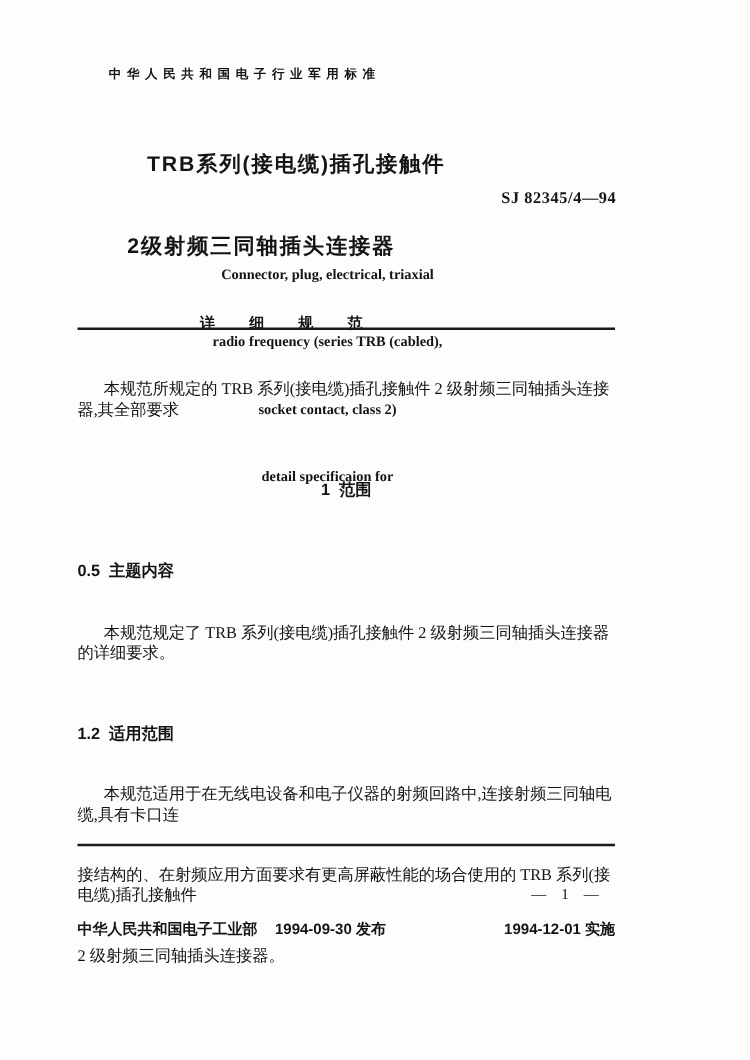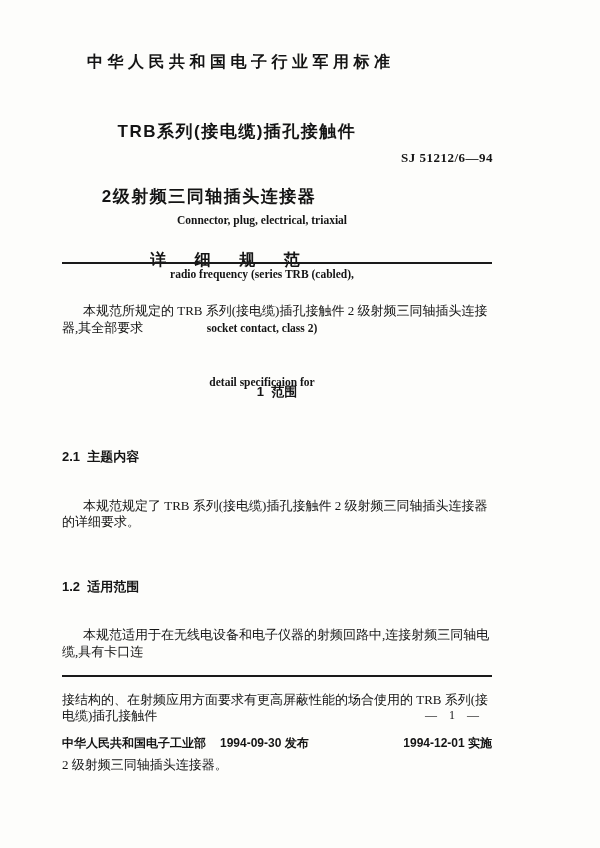--- a/index.html
+++ b/index.html
@@ -9,34 +9,34 @@
     margin:0 auto;
     background:#fdfdfb;
     color:#141414;
     font-family:"Liberation Serif", serif;
     overflow:hidden;
   }
   
   .std-header {
     position:absolute; top:52px; left:87px;
     font-family:"Liberation Sans", sans-serif;
-    font-weight:bold; font-size:16px; letter-spacing:4.5px;
+    font-weight:bold; font-size:10px; letter-spacing:4.5px;
     white-space:pre;
   }
   
   .title-block {
     position:absolute; top:84px; left:62px; width:350px;
     text-align:center;
     font-family:"Liberation Sans", sans-serif;
     font-weight:bold;
     white-space:pre;
   }
   .title-zh-1 { font-size:17px; letter-spacing:1.5px; }
   .title-zh-2 { font-size:17px; letter-spacing:1.5px; margin-top:6px; transform:translateX(-28px); }
-  .title-zh-3 { font-size:16px; letter-spacing:12px; margin-top:6px; transform:translateX(-6px); }
+  .title-zh-3 { font-size:12px; letter-spacing:12px; margin-top:6px; transform:translateX(-6px); }
   .doc-num {
     position:absolute; top:150px; left:401px;
     font-weight:bold; font-size:13px; letter-spacing:0.5px;
     white-space:pre;
   }
   
   .en-block {
     position:absolute; top:175px; left:62px; width:400px;
     text-align:center; font-weight:bold;
     font-size:11.5px; line-height:18px;
@@ -80,37 +80,37 @@
 <div class="page">
 
   <div class="std-header">中华人民共和国电子行业军用标准</div>
 
   <div class="title-block">
     <div class="title-zh-1">TRB系列(接电缆)插孔接触件</div>
     <div class="title-zh-2">2级射频三同轴插头连接器</div>
     <div class="title-zh-3">详 细 规 范</div>
   </div>
 
-  <div class="doc-num">SJ 51212/6—94</div>
+  <div class="doc-num">SJ 82345/4—94</div>
 
   <div class="en-block">
     <div>Connector, plug, electrical, triaxial</div>
     <div>radio frequency (series TRB (cabled),</div>
     <div>socket contact, class 2)</div>
     <div>detail specificaion for</div>
   </div>
 
   <div class="rule rule-top"></div>
 
   <div class="doc-body">
     <p class="ind">本规范所规定的 TRB 系列(接电缆)插孔接触件 2 级射频三同轴插头连接器,其全部要求</p>
 
     <p class="h1 gap-lg">1  范围</p>
 
-    <p class="h2 gap-sm">2.1  主题内容</p>
+    <p class="h2 gap-sm">0.5  主题内容</p>
     <p class="ind">本规范规定了 TRB 系列(接电缆)插孔接触件 2 级射频三同轴插头连接器的详细要求。</p>
 
     <p class="h2">1.2  适用范围</p>
     <p class="ind">本规范适用于在无线电设备和电子仪器的射频回路中,连接射频三同轴电缆,具有卡口连</p>
     <p>接结构的、在射频应用方面要求有更高屏蔽性能的场合使用的 TRB 系列(接电缆)插孔接触件</p>
     <p>2 级射频三同轴插头连接器。</p>
 
     
     
     

